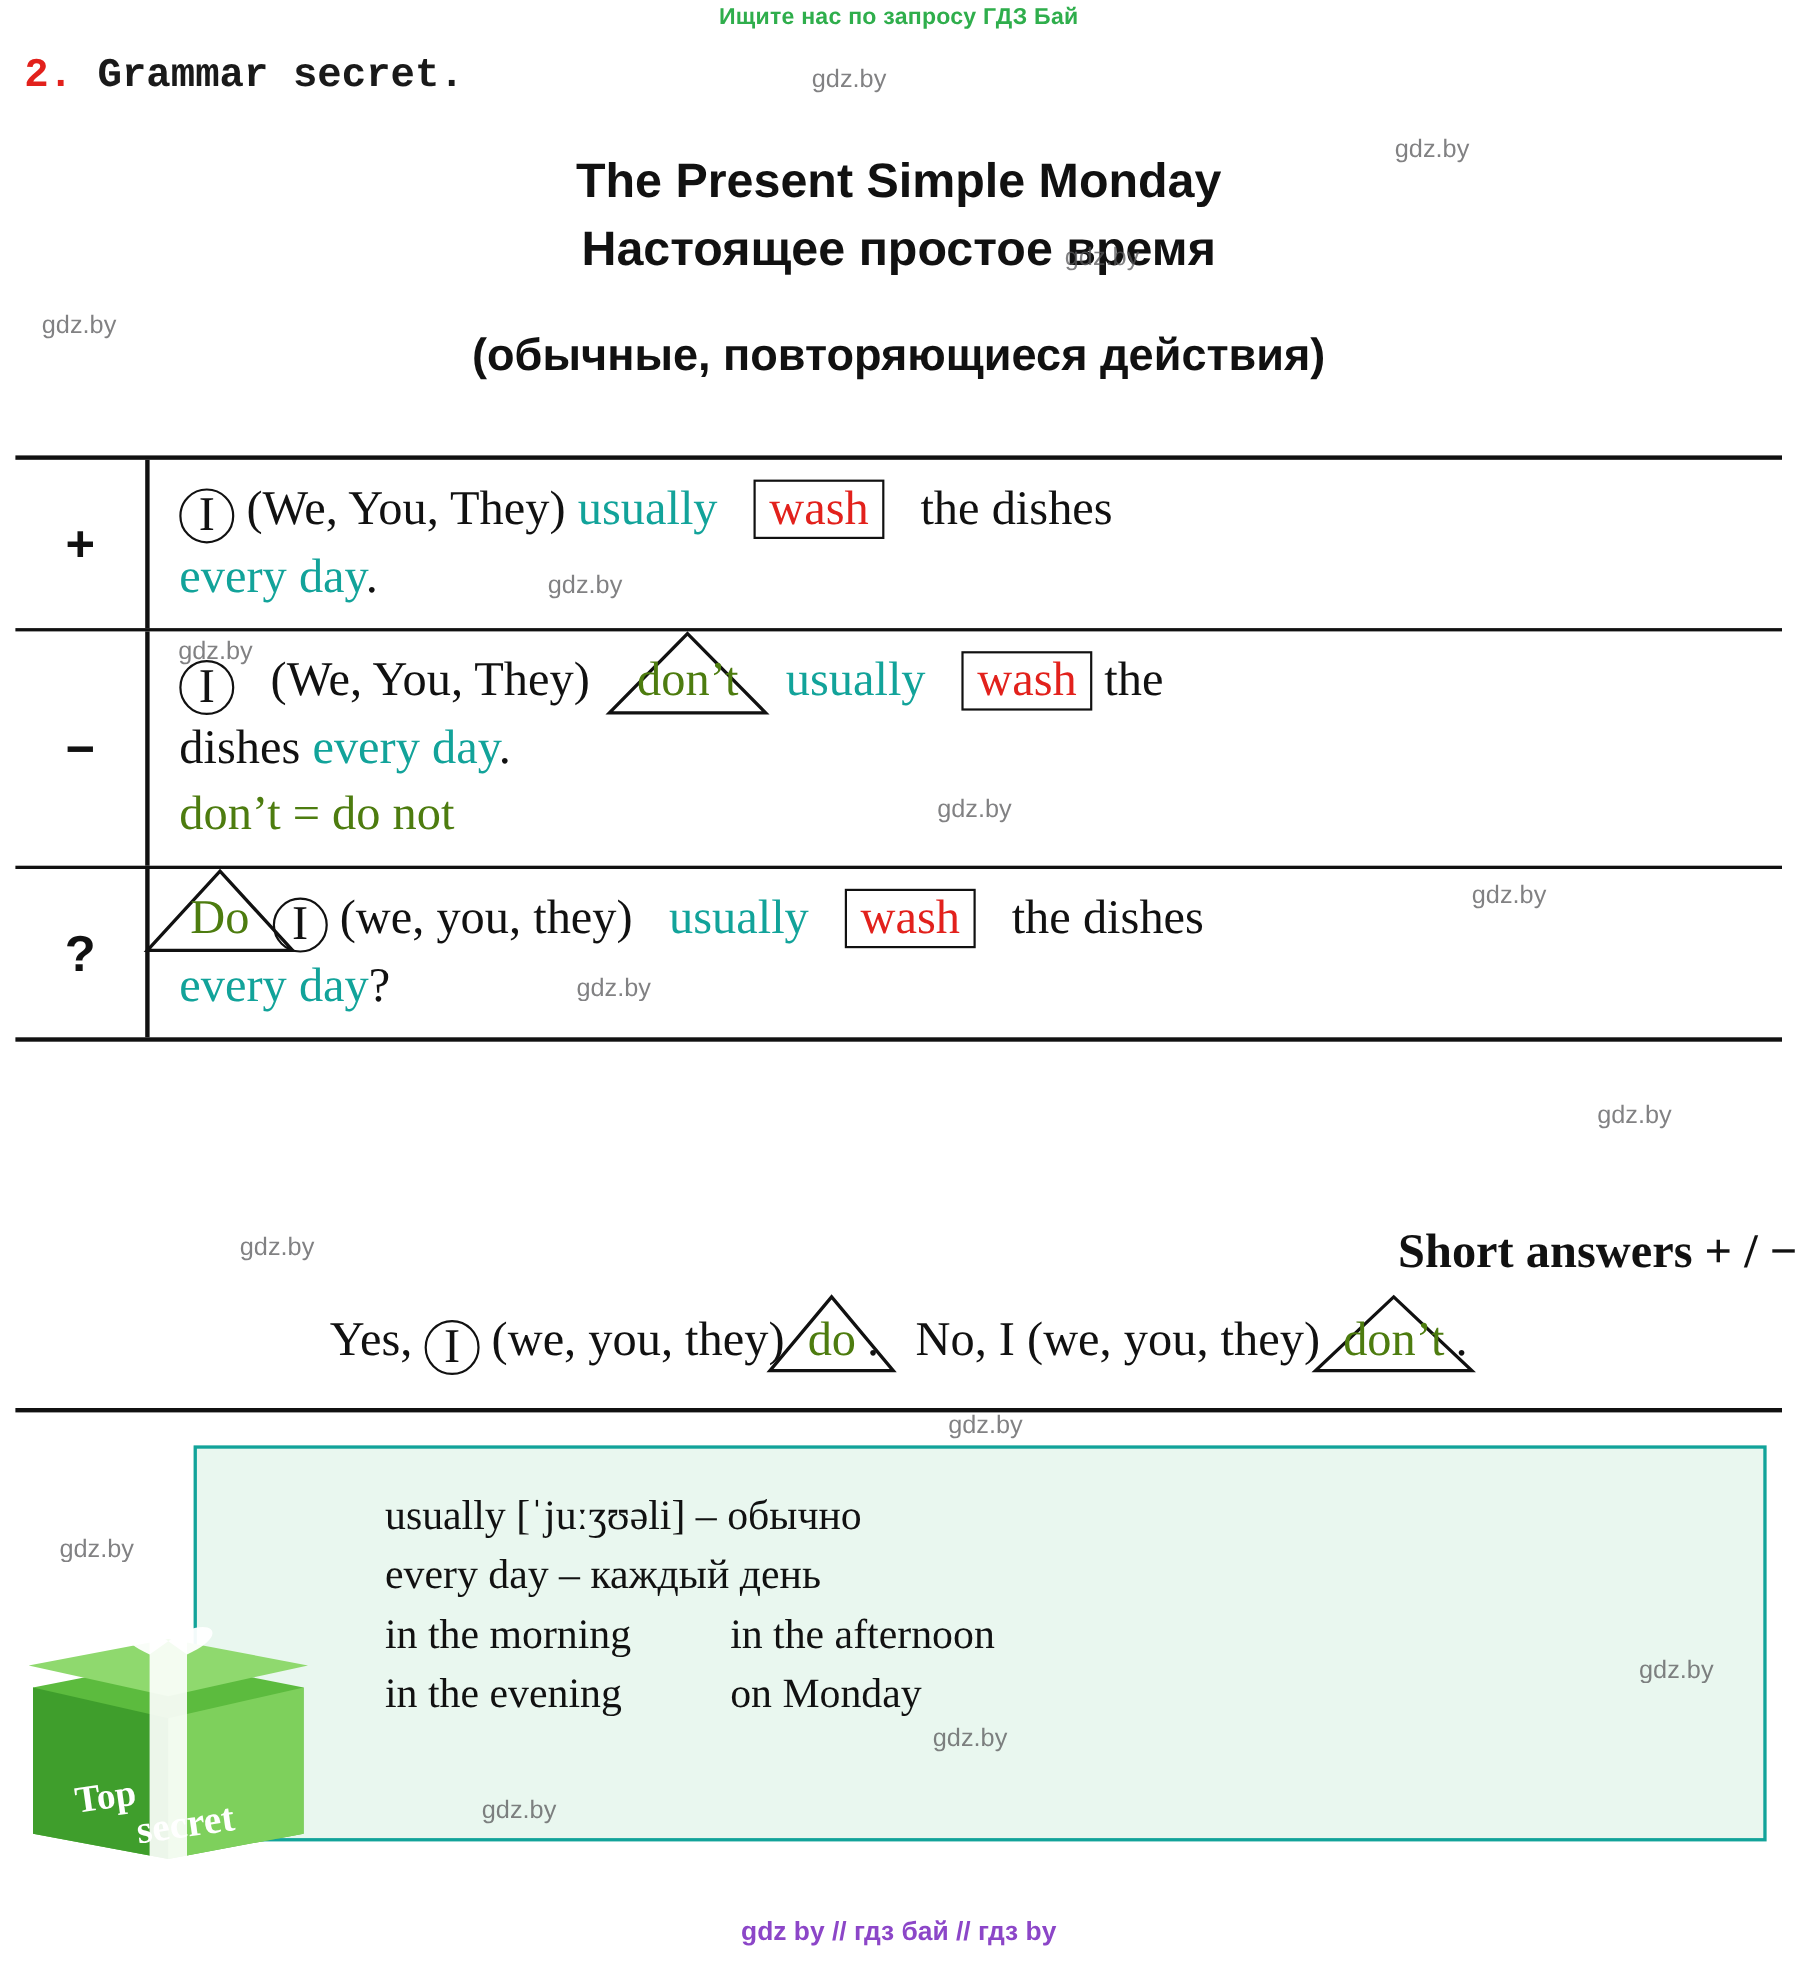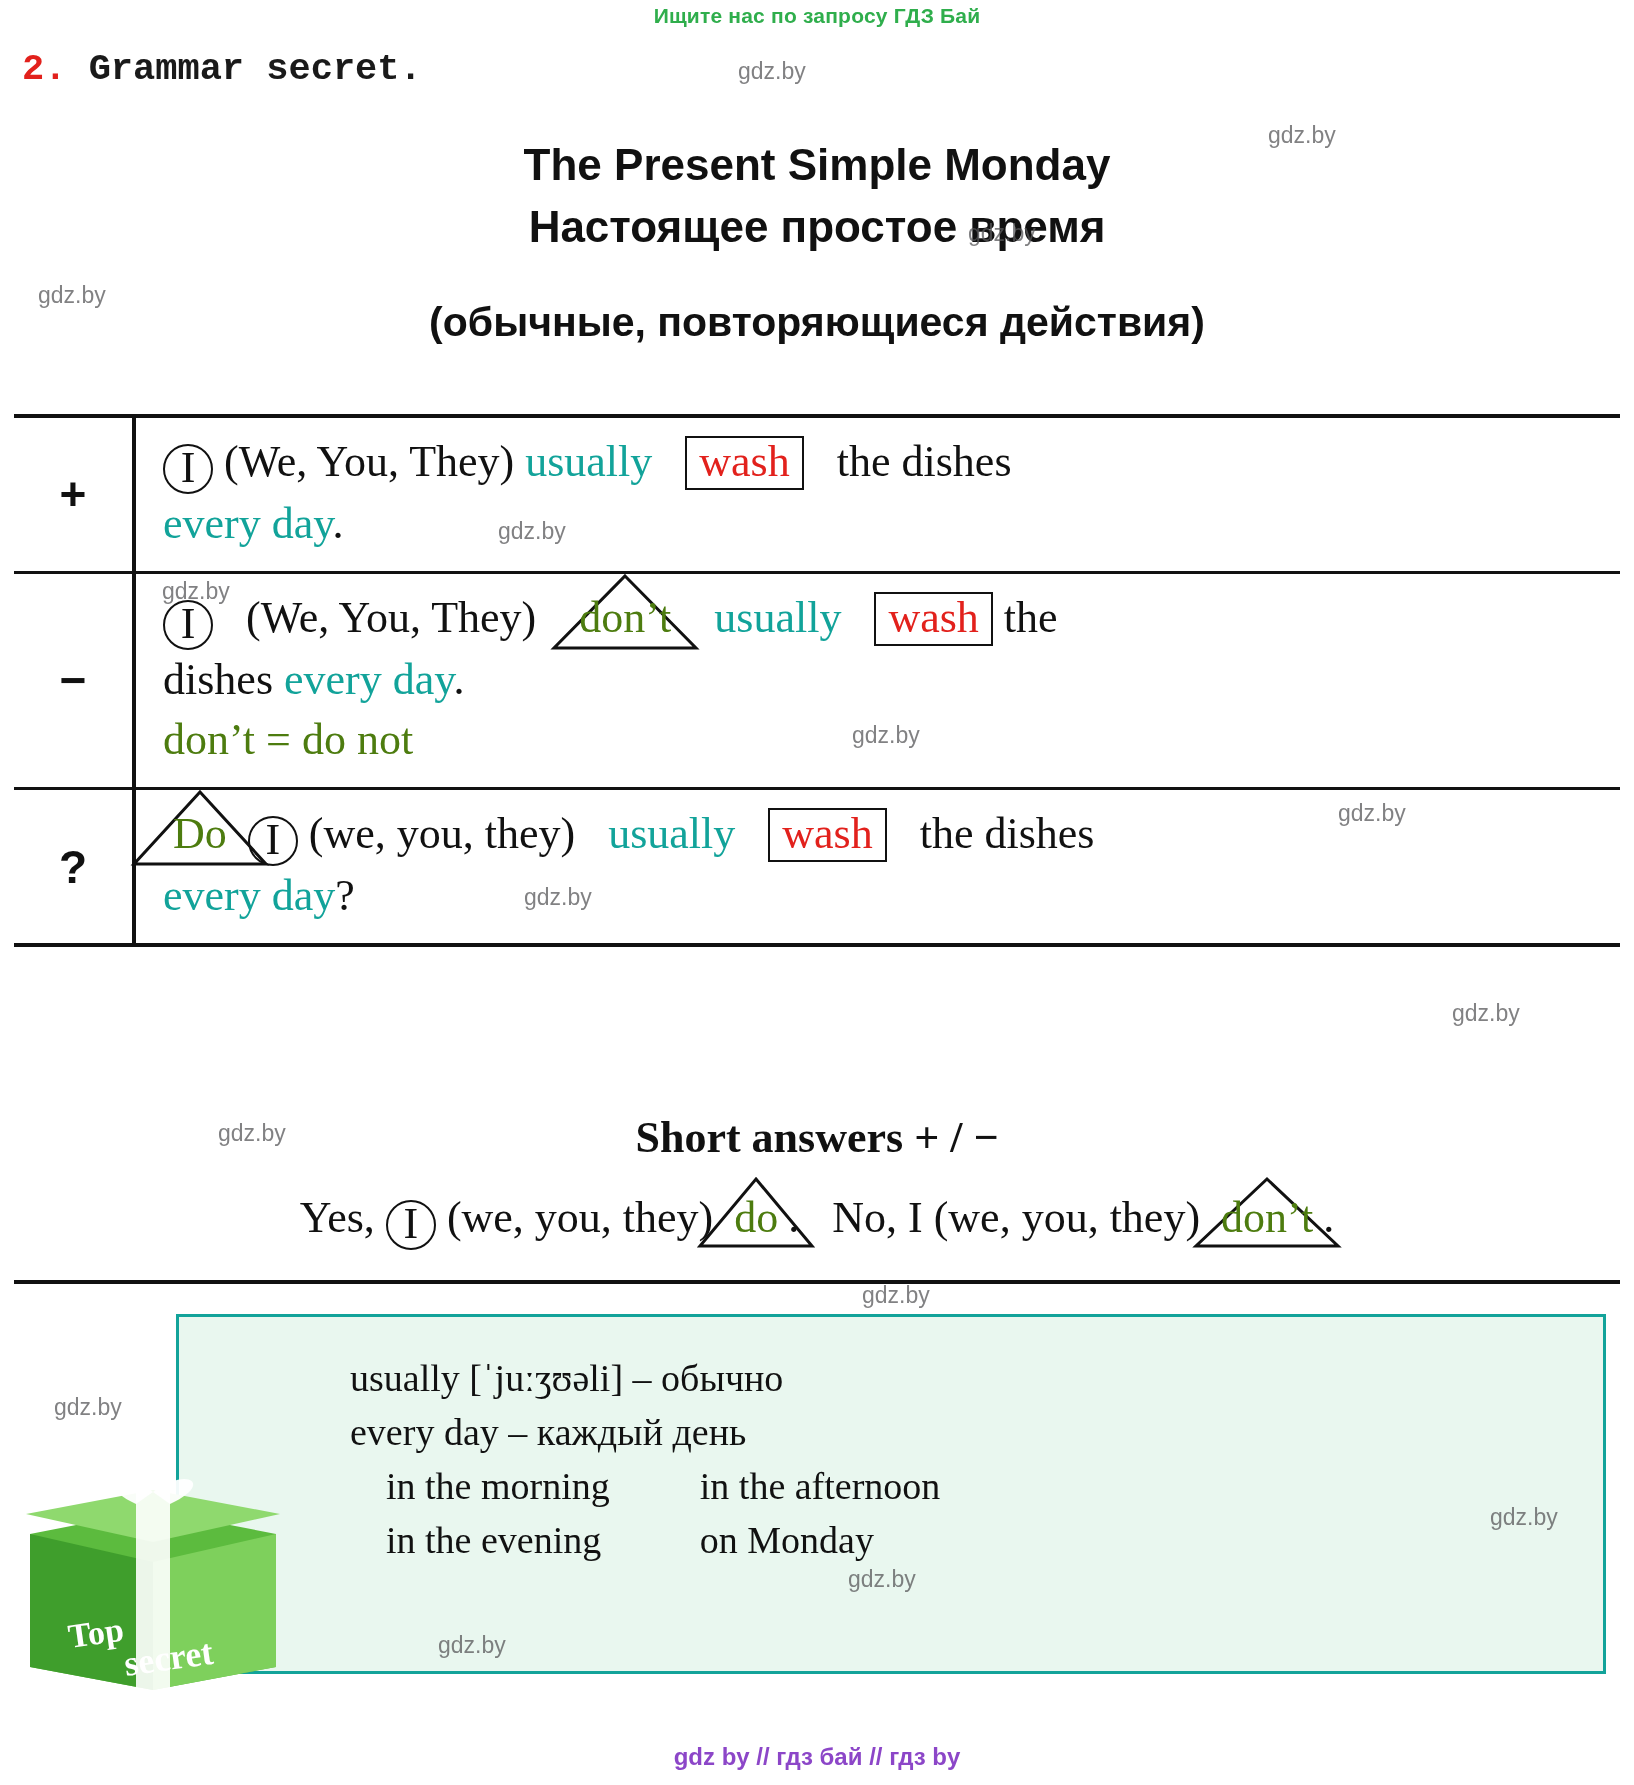--- a/index.html
+++ b/index.html
@@ -136,21 +136,21 @@
     transform:translateX(-50%);
     z-index:1;
   }
 
   
   .short-title{
     position:absolute;
     top:1112px;
     left:0;
     width:100%;
-    text-align:center;
+    text-align:right;
     font-size:44px;
     font-weight:bold;
     color:#111;
   }
   .short-line{
     position:absolute;
     top:1192px;
     left:14px;
     width:1606px;
     text-align:center;
@@ -182,21 +182,20 @@
     position:absolute;
     top:1352px;
     left:350px;
     font-size:38px;
     line-height:1.42;
     color:#111;
   }
   .voc .cols{
     display:flex;
     gap:90px;
-    margin-left:36px;
   }
   .voc .col2{ width:460px; }
   .gift{
     position:absolute;
     top:1462px;
     left:18px;
     width:270px;
     height:230px;
   }
   .footer{

